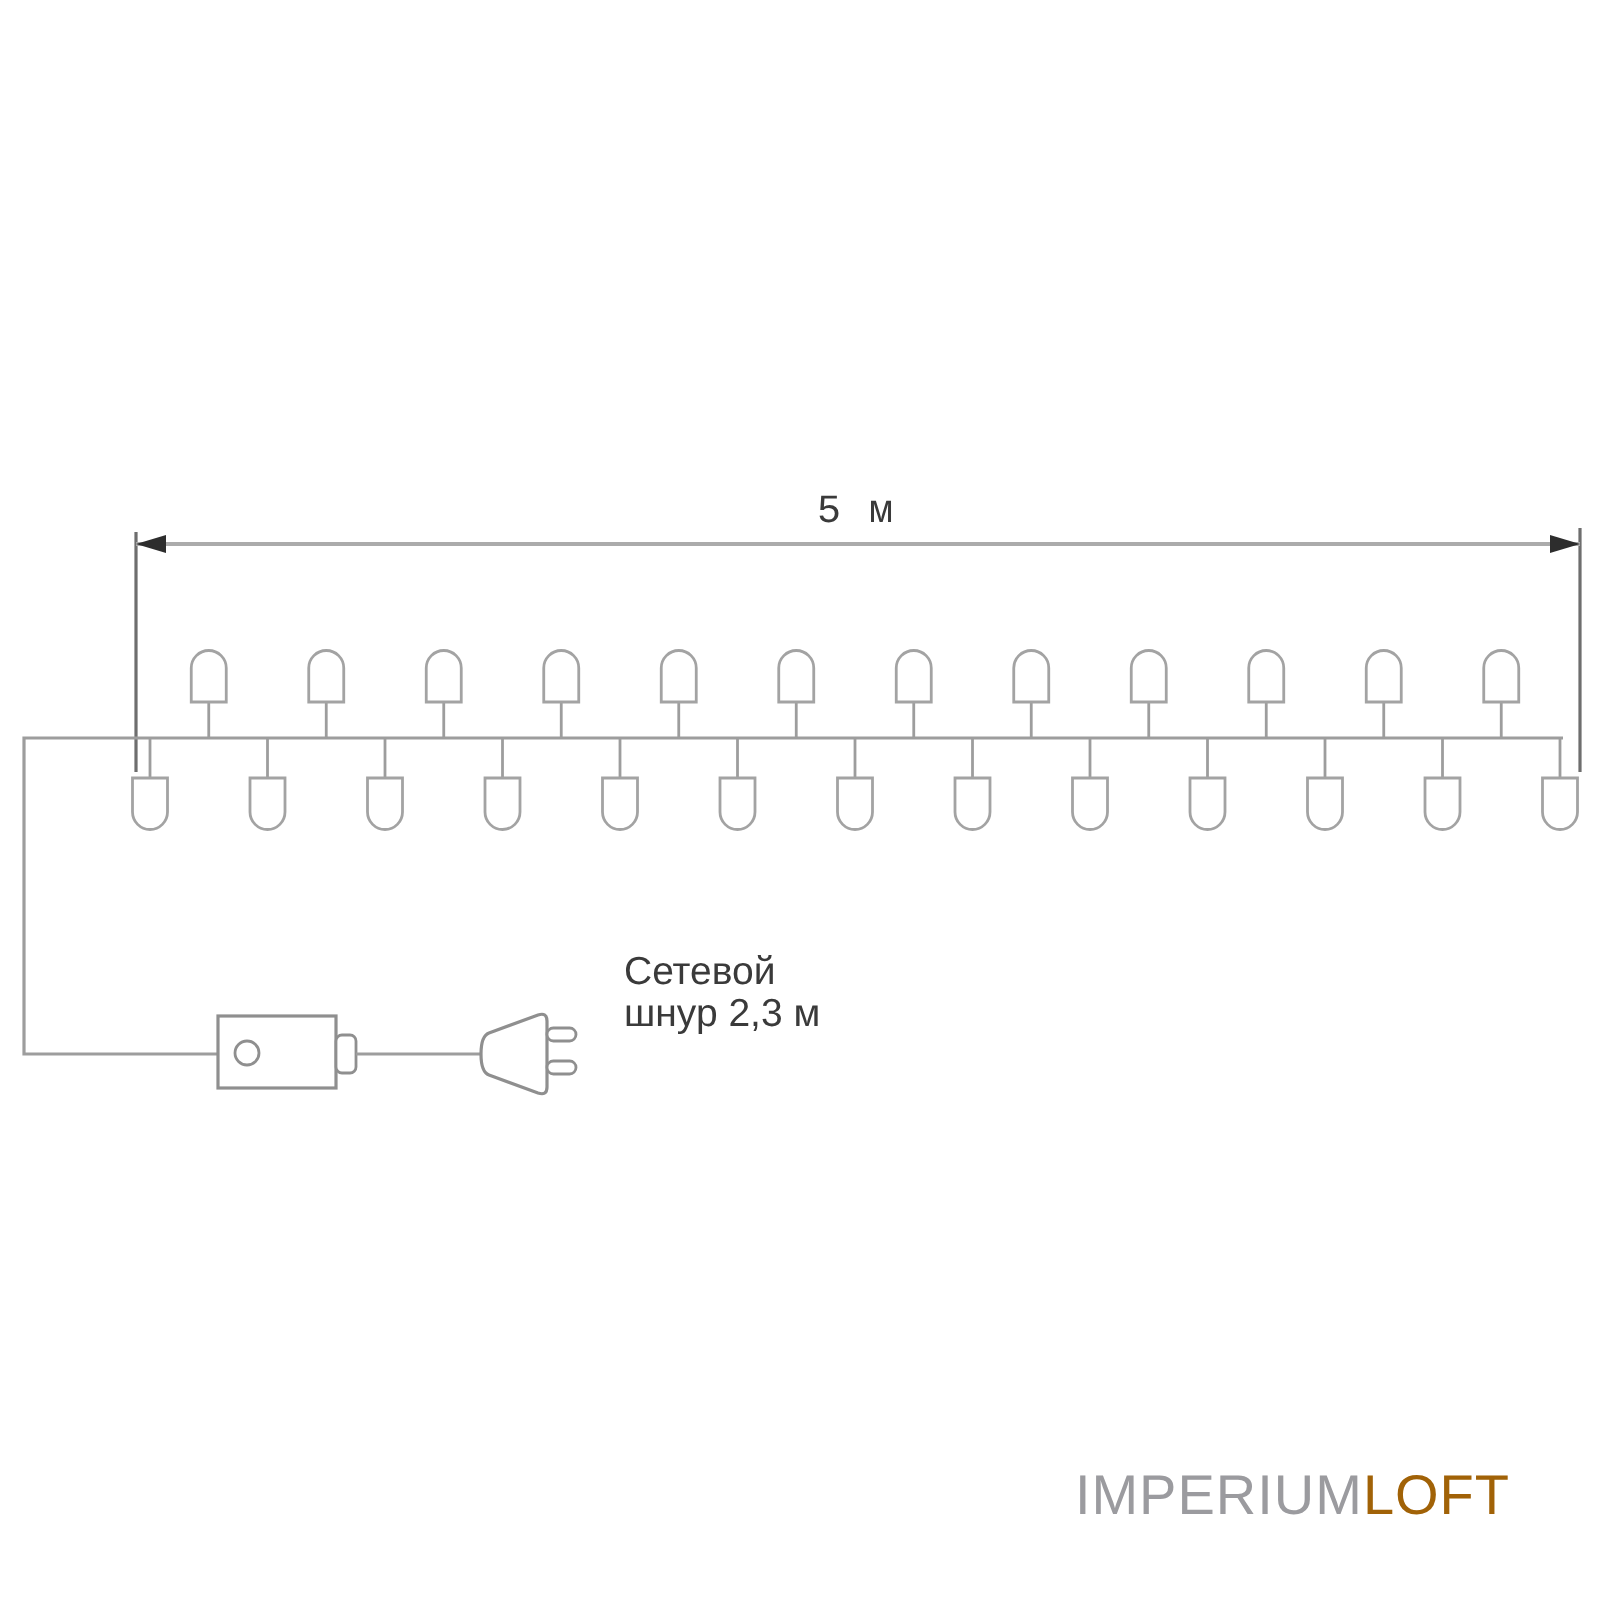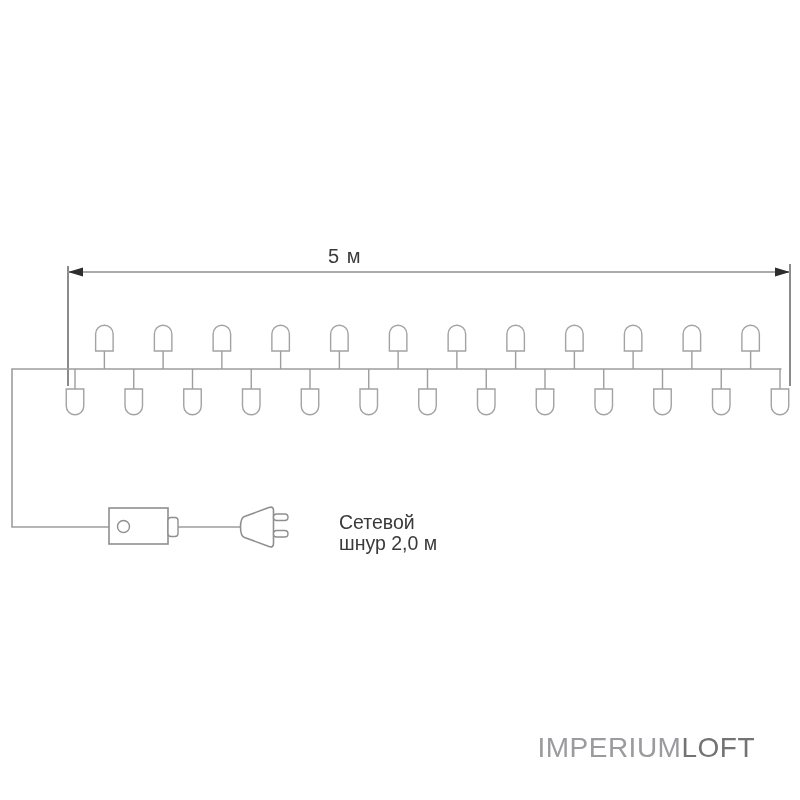--- a/index.html
+++ b/index.html
@@ -2,26 +2,26 @@
 <html><head>
 <meta charset="utf-8">
 <style>
   html,body{margin:0;padding:0;background:#ffffff;}
   #canvas{
     position:relative;width:800px;height:800px;background:#ffffff;overflow:hidden;
     font-family:"Liberation Sans","DejaVu Sans",sans-serif;
   }
   #diagram-svg{position:absolute;left:0;top:0;}
   #dim-label{
-    position:absolute;left:328px;top:245px;width:200px;
-    font-size:20px;letter-spacing:1px;
+    position:absolute;left:328px;top:245px;width:200px;text-align:center;
+    font-size:20px;letter-spacing:1px;font-family:Liberation Mono, monospace;
   }
   #cord-label{
-    position:absolute;left:312px;top:512px;
-    font-size:19.5px;line-height:21px;white-space:nowrap;margin-left:27px;
+    position:absolute;left:312px;top:476px;
+    font-size:19.5px;line-height:21px;white-space:nowrap;
   }
   #logo{
     position:absolute;top:732px;right:45px;
     font-size:28px;font-weight:300;letter-spacing:.5px;white-space:nowrap;
   }
 </style>
 </head>
 <body>
 
 <div id="canvas">
@@ -88,17 +88,17 @@
       <line x1="178" y1="527" x2="241" y2="527" stroke="#9d9d9d" stroke-width="1.6"></line>
       <path d="M 244.5 516.5 L 269 507.5 Q 273.5 506 273.5 510.5 L 273.5 543.5 Q 273.5 548 269 546.5 L 244.5 537.5 Q 240.5 536 240.5 527 Q 240.5 518 244.5 516.5 Z" fill="#ffffff" stroke="#8f8f8f" stroke-width="1.6"></path>
       <rect x="273.5" y="514" width="14.5" height="6.5" rx="3.2" fill="#ffffff" stroke="#8f8f8f" stroke-width="1.4"></rect>
       <rect x="273.5" y="530.5" width="14.5" height="6.5" rx="3.2" fill="#ffffff" stroke="#8f8f8f" stroke-width="1.4"></rect>
     </svg>
 
   <div id="dim-label" style="color: rgb(58, 58, 58);">5 м</div>
 
   <div id="cord-label" style="color: rgb(58, 58, 58);">
     <div>Сетевой</div>
-    <div>шнур 2,0 м</div>
+    <div>шнур 2,3 м</div>
   </div>
 
-  <div id="logo"><span id="logo-part1" style="color: rgb(155, 155, 159); margin-left: 44px;">IMPERIUM</span><span id="logo-part2" style="color: #737373;">LOFT</span></div>
+  <div id="logo"><span id="logo-part1" style="color: rgb(155, 155, 159); margin-left: 44px;">IMPERIUM</span><span id="logo-part2" style="color: #a16207;">LOFT</span></div>
 </div>
 
 </body></html>

